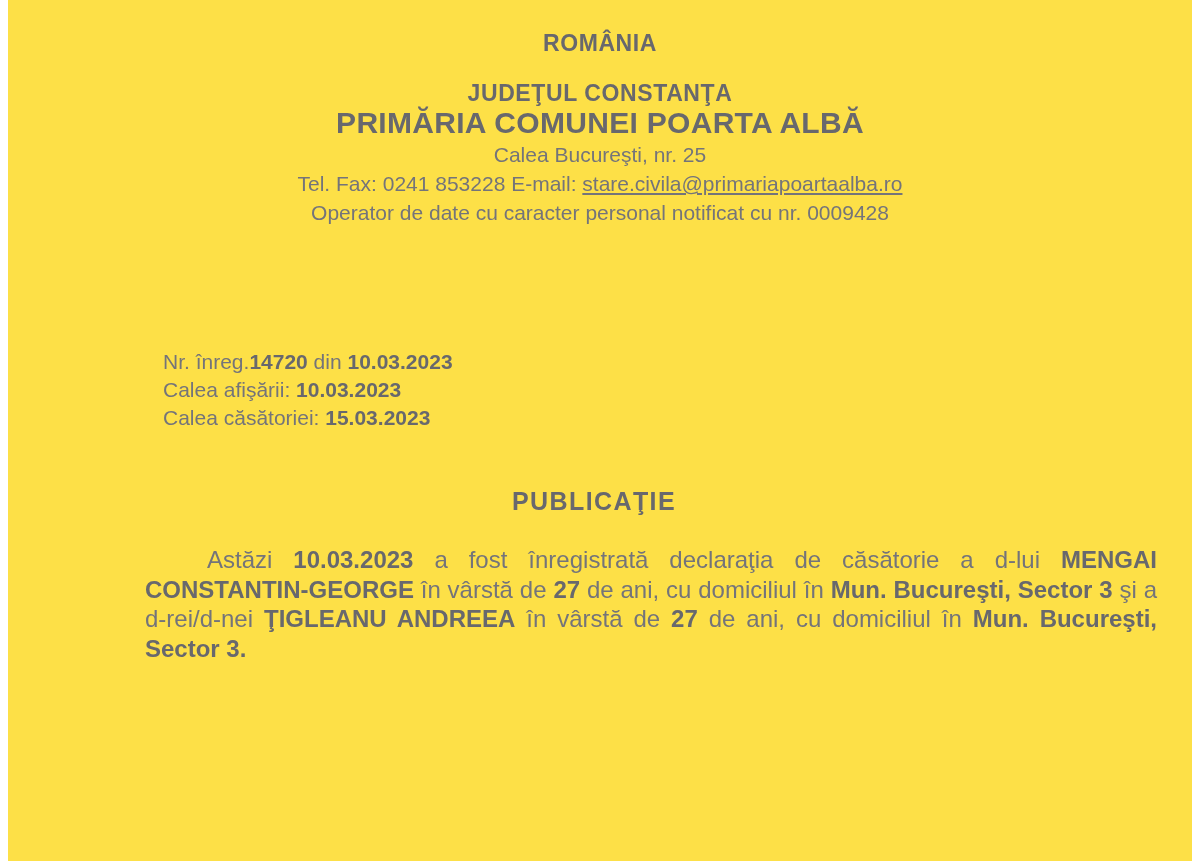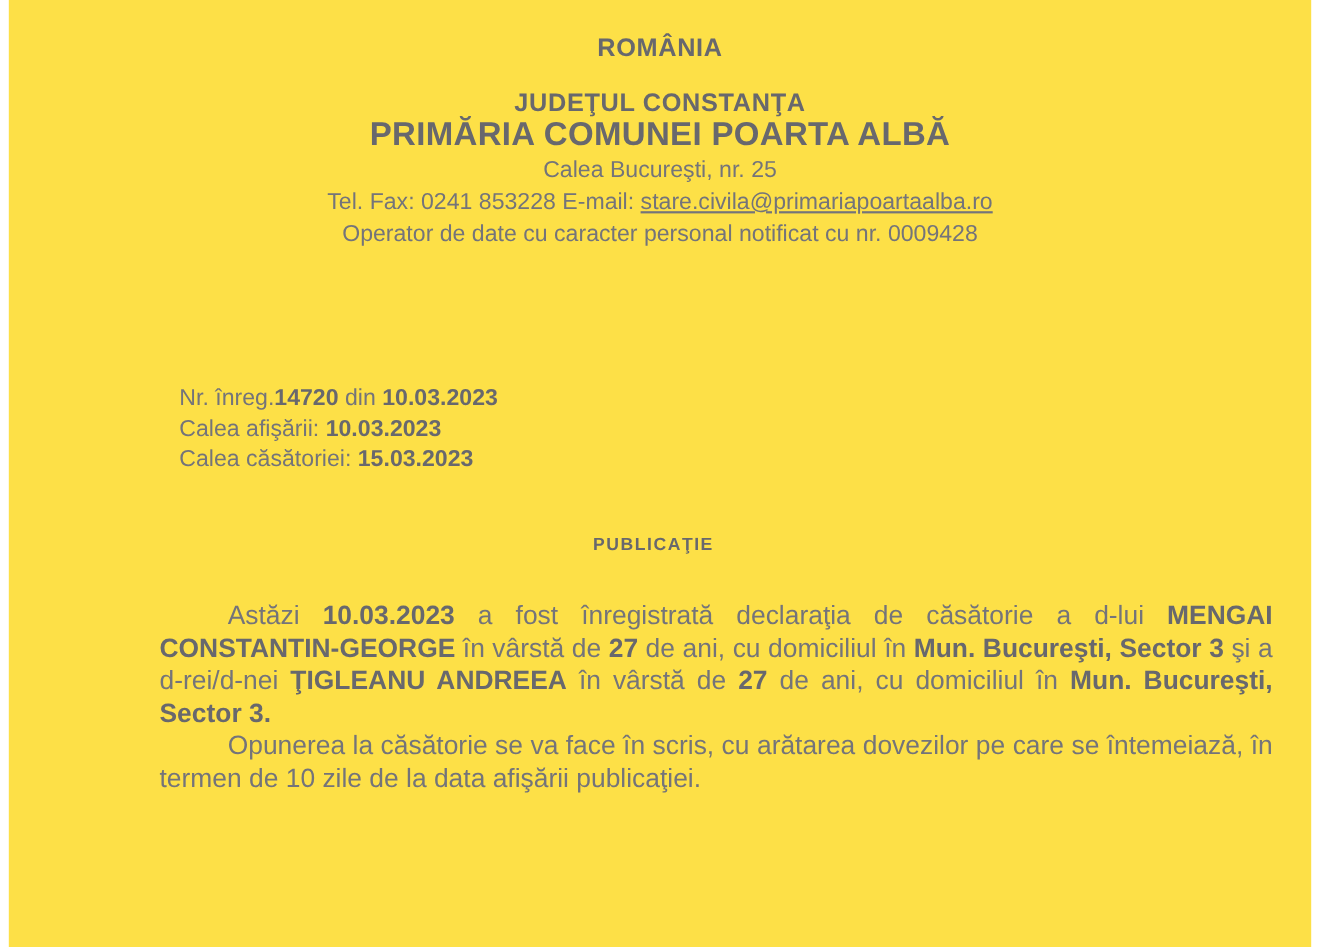--- a/index.html
+++ b/index.html
@@ -100,21 +100,21 @@
     color: #68686d;
   }
 
   
   .pub-title {
     position: absolute;
     top: 487px;
     left: 0;
     right: 12px;
     text-align: center;
-    font-size: 16px;
+    font-size: 25px;
     font-weight: bold;
     letter-spacing: 1.4px;
     color: #68686d;
   }
 
   
   .body-text {
     position: absolute;
     top: 545px;
     left: 137px;
@@ -169,17 +169,16 @@
     </div>
   </div>
 
   <div class="pub-title">PUBLICAŢIE</div>
 
   <div class="body-text">
 
     <p class="indent"><span>Astăzi </span><b>10.03.2023</b><span> a fost înregistrată declaraţia de căsătorie a d-lui </span><b>MENGAI CONSTANTIN-GEORGE</b><span> în vârstă de </span><b>27</b><span> de ani, cu domiciliul în </span><b class="nowrap">Mun. Bucureşti, Sector 3</b><span> şi a d-rei/d-nei </span><b>ŢIGLEANU ANDREEA</b><span> în vârstă de </span><b>27</b><span> de ani, cu domiciliul în </span><b>Mun. Bucureşti, Sector 3.</b></p>
 
 
-    <p class="indent">Opunerea la căsătorie se va face în scris, cu arătarea dovezilor pe care se întemeiază, în termen de 10 zile de la data afişării publicaţiei.</p>
 
   </div>
 
 </div>
 
 </body></html>

